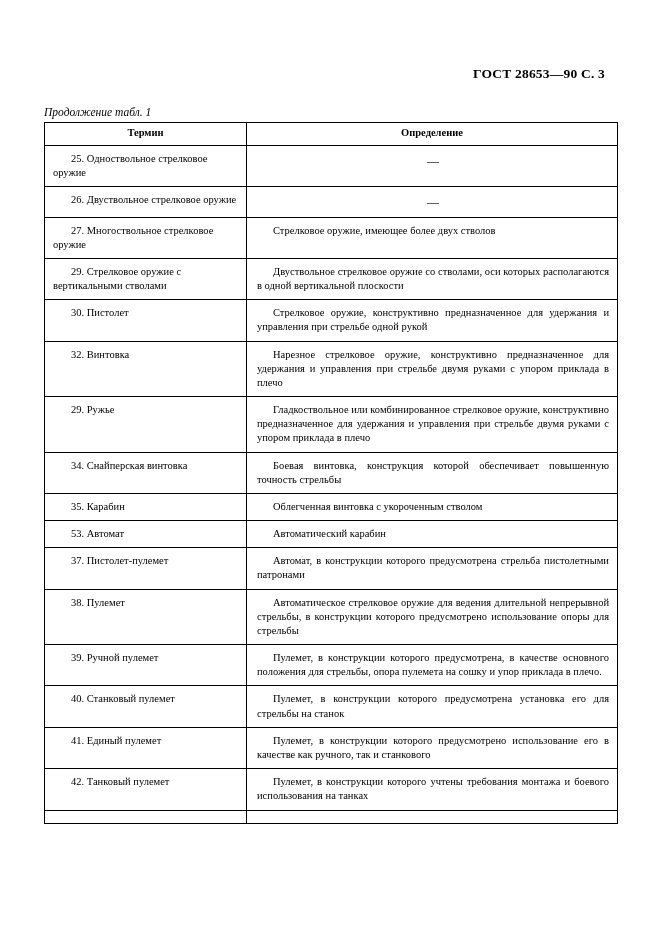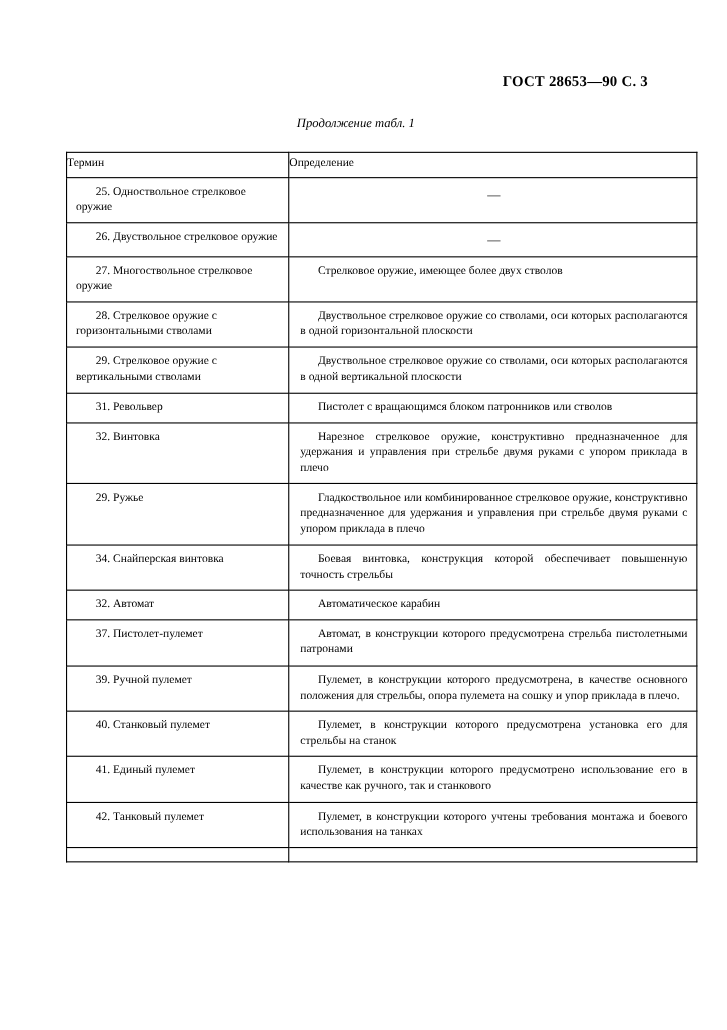--- a/index.html
+++ b/index.html
@@ -12,50 +12,50 @@
     height: 936px;
     font-family: "Liberation Serif", serif;
     color: #000;
     position: relative;
   }
   .page {
     position: relative;
     width: 649px;
     height: 936px;
     box-sizing: border-box;
-    padding: 0 60px;
+    padding: 0 44px;
   }
   .header {
     text-align: right;
     font-size: 13.5px;
     font-weight: bold;
     padding-top: 66px;
     letter-spacing: 0.2px;
   }
   .cont-note {
-    text-align: center;
+    text-align: left;
     font-style: italic;
     font-size: 11.5px;
     margin-top: 24px;
-    margin-bottom: 20px;
+    margin-bottom: 4px;
     padding-right: 2px;
   }
   table.gost {
     width: 100%;
     border-collapse: collapse;
     table-layout: fixed;
   }
   table.gost th, table.gost td {
     border: 1px solid #000;
     vertical-align: top;
   }
   table.gost th {
     font-size: 10.5px;
-    font-weight: normal;
-    text-align: left;
+    font-weight: bold;
+    text-align: center;
     padding: 4px 0 4px 0;
     height: 14px;
   }
   col.c1 { width: 202px; }
   col.c2 { width: 371px; }
 
   td.term {
     font-size: 10.5px;
     font-weight: normal;
     padding: 6px 6px 6px 8px;
@@ -117,40 +117,32 @@
         <tr>
           <td class="term">
             <span class="indent">27. Многоствольное стрелковое оружие</span>
           </td>
           <td class="def">
             <span class="indent">Стрелковое оружие, имеющее более двух стволов</span>
           </td>
         </tr>
         <tr>
           <td class="term">
-            <span class="indent">28. Стрелковое оружие с горизонтальными стволами</span>
-          </td>
-          <td class="def">
-            <span class="indent">Двуствольное стрелковое оружие со стволами, оси которых располагаются в одной горизонтальной плоскости</span>
-          </td>
-        </tr>
-        <tr>
-          <td class="term">
             <span class="indent">29. Стрелковое оружие с вертикальными стволами</span>
           </td>
           <td class="def">
             <span class="indent">Двуствольное стрелковое оружие со стволами, оси которых располагаются в одной вертикальной плоскости</span>
           </td>
         </tr>
         <tr>
           <td class="term">
-            <span class="indent">31. Револьвер</span>
-          </td>
-          <td class="def">
-            <span class="indent">Пистолет с вращающимся блоком патронников или стволов</span>
+            <span class="indent">30. Пистолет</span>
+          </td>
+          <td class="def">
+            <span class="indent">Стрелковое оружие, конструктивно предназначенное для удержания и управления при стрельбе одной рукой</span>
           </td>
         </tr>
         <tr>
           <td class="term">
             <span class="indent">32. Винтовка</span>
           </td>
           <td class="def">
             <span class="indent">Нарезное стрелковое оружие, конструктивно предназначенное для удержания и управления при стрельбе двумя руками с упором приклада в плечо</span>
           </td>
         </tr>
@@ -165,32 +157,48 @@
         <tr>
           <td class="term">
             <span class="indent">34. Снайперская винтовка</span>
           </td>
           <td class="def">
             <span class="indent">Боевая винтовка, конструкция которой обеспечивает повышенную точность стрельбы</span>
           </td>
         </tr>
         <tr>
           <td class="term">
-            <span class="indent">32. Автомат</span>
-          </td>
-          <td class="def">
-            <span class="indent">Автоматическое карабин</span>
+            <span class="indent">35. Карабин</span>
+          </td>
+          <td class="def">
+            <span class="indent">Облегченная винтовка с укороченным стволом</span>
+          </td>
+        </tr>
+        <tr>
+          <td class="term">
+            <span class="indent">53. Автомат</span>
+          </td>
+          <td class="def">
+            <span class="indent">Автоматический карабин</span>
           </td>
         </tr>
         <tr>
           <td class="term">
             <span class="indent">37. Пистолет-пулемет</span>
           </td>
           <td class="def">
             <span class="indent">Автомат, в конструкции которого предусмотрена стрельба пистолетными патронами</span>
+          </td>
+        </tr>
+        <tr>
+          <td class="term">
+            <span class="indent">38. Пулемет</span>
+          </td>
+          <td class="def">
+            <span class="indent">Автоматическое стрелковое оружие для ведения длительной непрерывной стрельбы, в конструкции которого предусмотрено использование опоры для стрельбы</span>
           </td>
         </tr>
         <tr>
           <td class="term">
             <span class="indent">39. Ручной пулемет</span>
           </td>
           <td class="def">
             <span class="indent">Пулемет, в конструкции которого предусмотрена, в качестве основного положения для стрельбы, опора пулемета на сошку и упор приклада в плечо.</span>
           </td>
         </tr>

